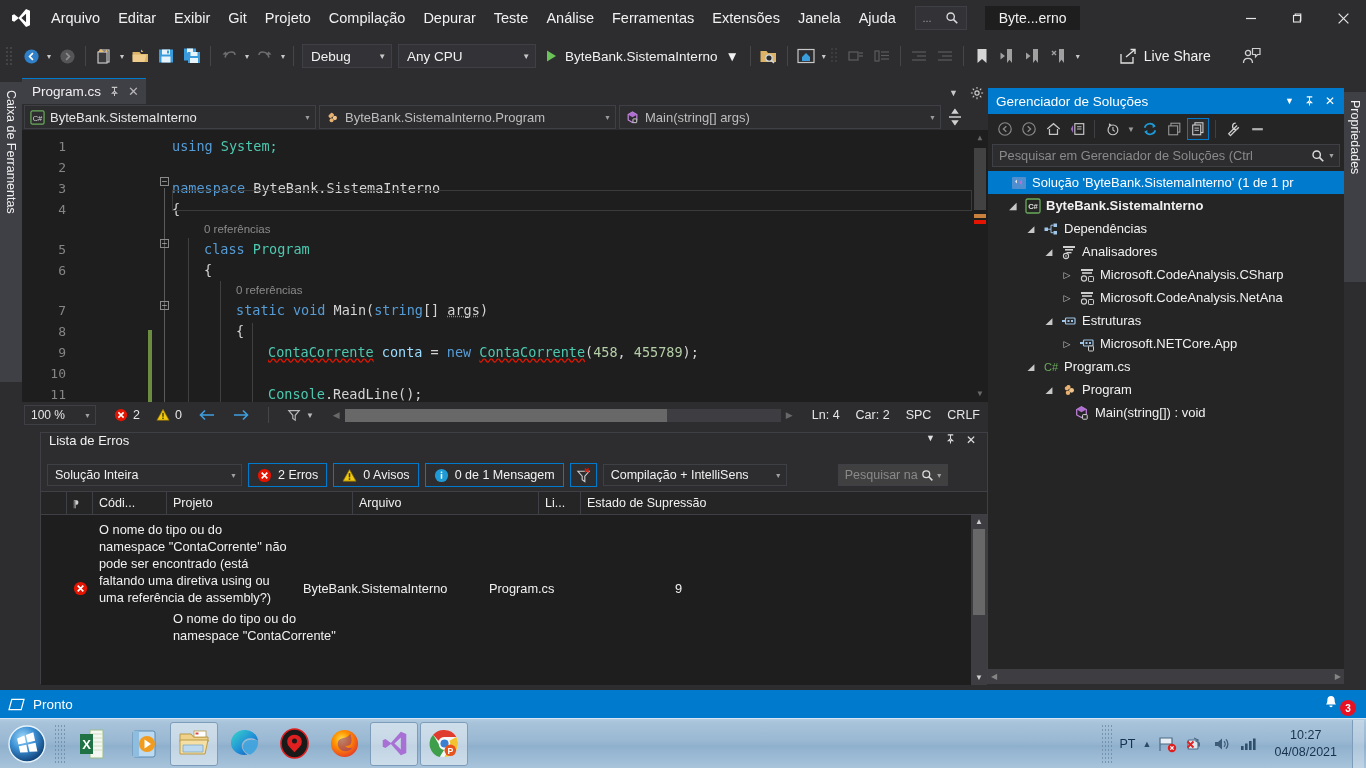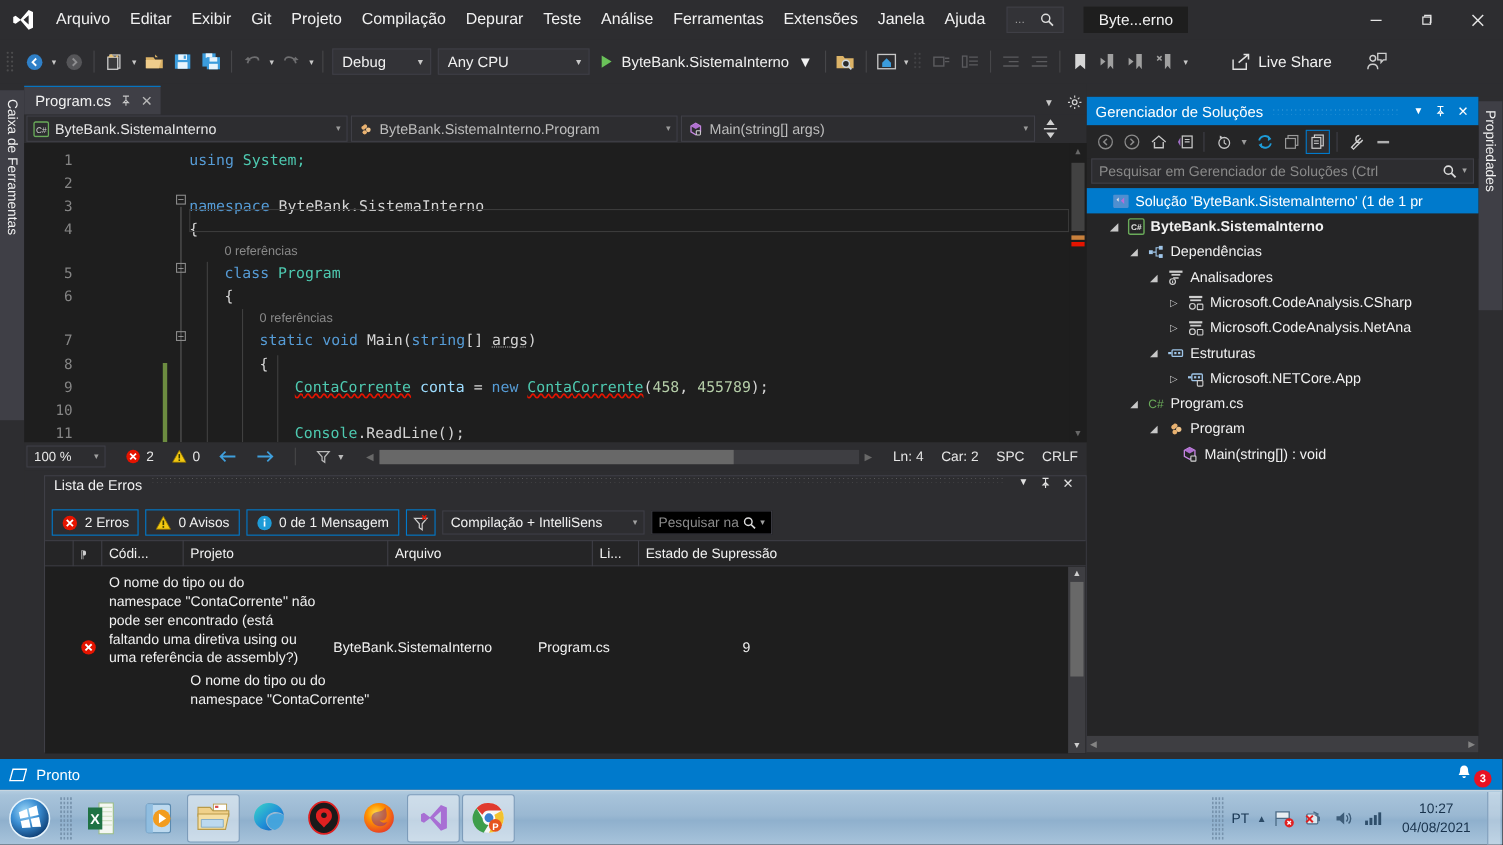--- a/index.html
+++ b/index.html
@@ -199,23 +199,23 @@
   .etb-combo {
     height: 22px; background: #2d2d30; border: 1px solid #3f3f46;
     display: flex; align-items: center; justify-content: space-between;
     padding: 0 4px 0 7px; font-size: 12.5px; color: #f1f1f1;
   }
   .etb-toggle {
     height: 24px; border: 1px solid #007acc; display: flex; align-items: center;
     gap: 6px; padding: 0 8px; font-size: 12.5px; color: #f1f1f1; background: #2d2d30;
   }
   .etb-search {
-    height: 22px; background: #000000; border: 1px solid #3f3f46;
+    height: 22px; background: #404040; border: 1px solid #3f3f46;
     display: flex; align-items: center; justify-content: space-between;
-    padding: 0 4px 0 6px; font-size: 12.5px; color: #8a8a8a; width: 110px;
+    padding: 0 4px 0 6px; font-size: 12.5px; color: #8a8a8a; width: 110px; margin-left: 45px;
   }
   .err-table-head {
     height: 24px; display: flex; align-items: center;
     border-top: 1px solid #3f3f46; border-bottom: 1px solid #3f3f46;
     font-size: 12.5px; color: #f1f1f1; background: #252526;
   }
   .th { padding: 0 6px; border-right: 1px solid #3f3f46; height: 24px; line-height: 24px; overflow: hidden; white-space: nowrap; }
   .err-body { position: relative; height: 170px; overflow: hidden; background: #1e1e1e; }
   .err-row { display: flex; font-size: 12.8px; color: #f1f1f1; padding: 6px 0 2px; }
   .td { padding: 0 6px; overflow: hidden; }
@@ -773,20 +773,24 @@
       <span class="panel-ctrl" style="font-size:9px">▼</span>
       <span class="panel-ctrl">
         <svg width="11" height="12" viewBox="0 0 12 12">
             <path d="M3 1.5h6M6 1.5v4l2.5 2.5H3.5L6 5.5M6 8v3" stroke="#e0e0e0" stroke-width="1.1" fill="none"></path>
           </svg>
       </span>
       <span class="panel-ctrl">✕</span>
     </div>
 
     <div class="errpanel-toolbar">
+      <div class="etb-combo" style="width:195px">
+        <span>Solução Inteira</span>
+        <span style="font-size:7px;color:#a0a0a0">▼</span>
+      </div>
       <div class="etb-toggle">
         <span>
           <svg width="15" height="15" viewBox="0 0 16 16">
               <circle cx="8" cy="8" r="7" fill="#e51400"></circle>
               <path d="M5 5l6 6M11 5l-6 6" stroke="#fff" stroke-width="1.8"></path>
             </svg>
         </span>
         <span>2 Erros</span>
       </div>
       <div class="etb-toggle">

